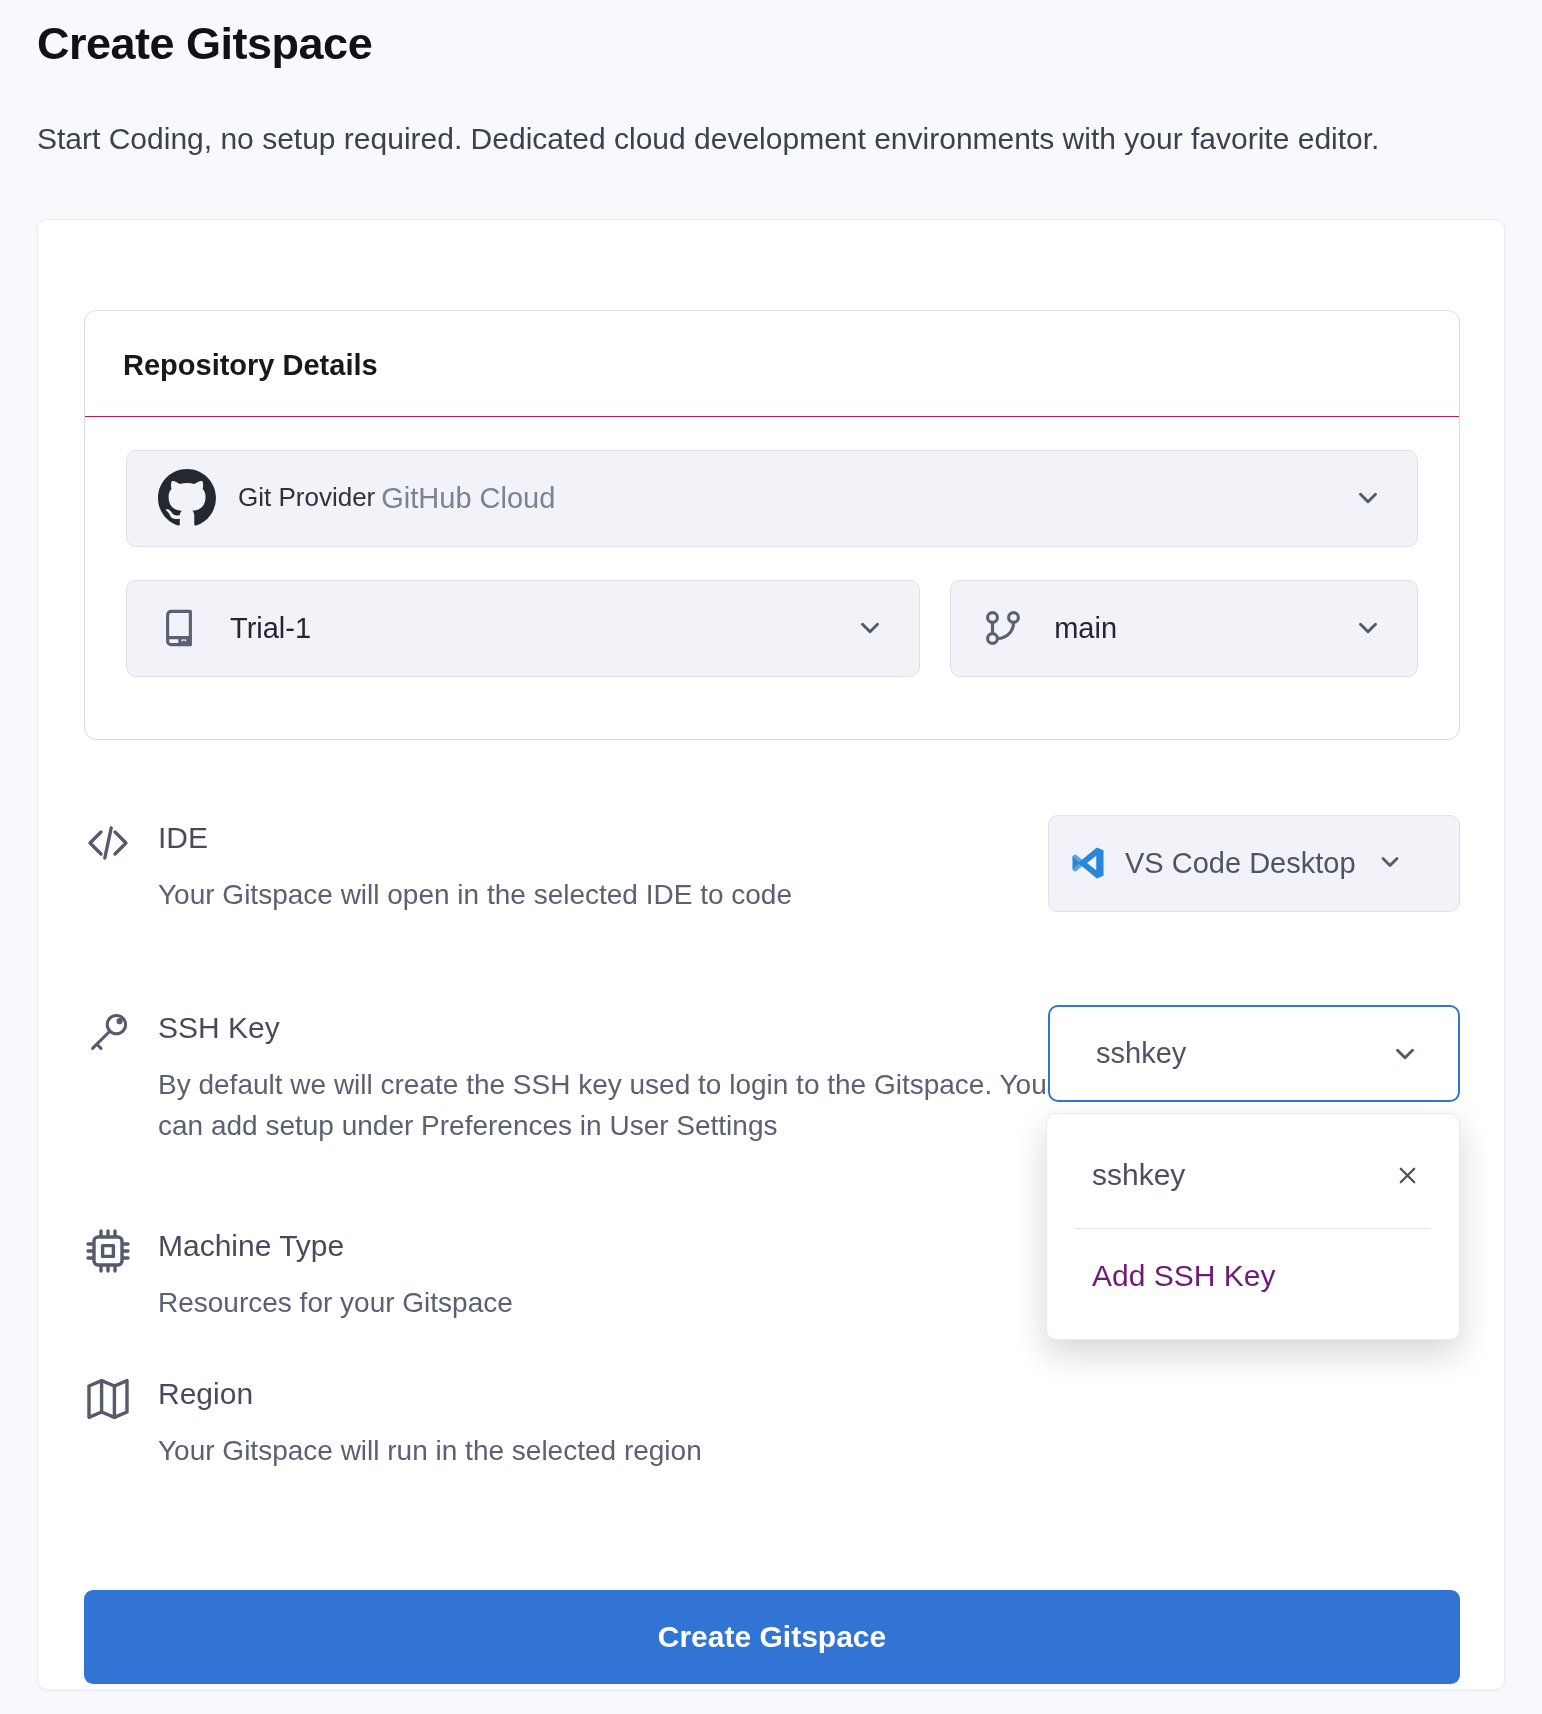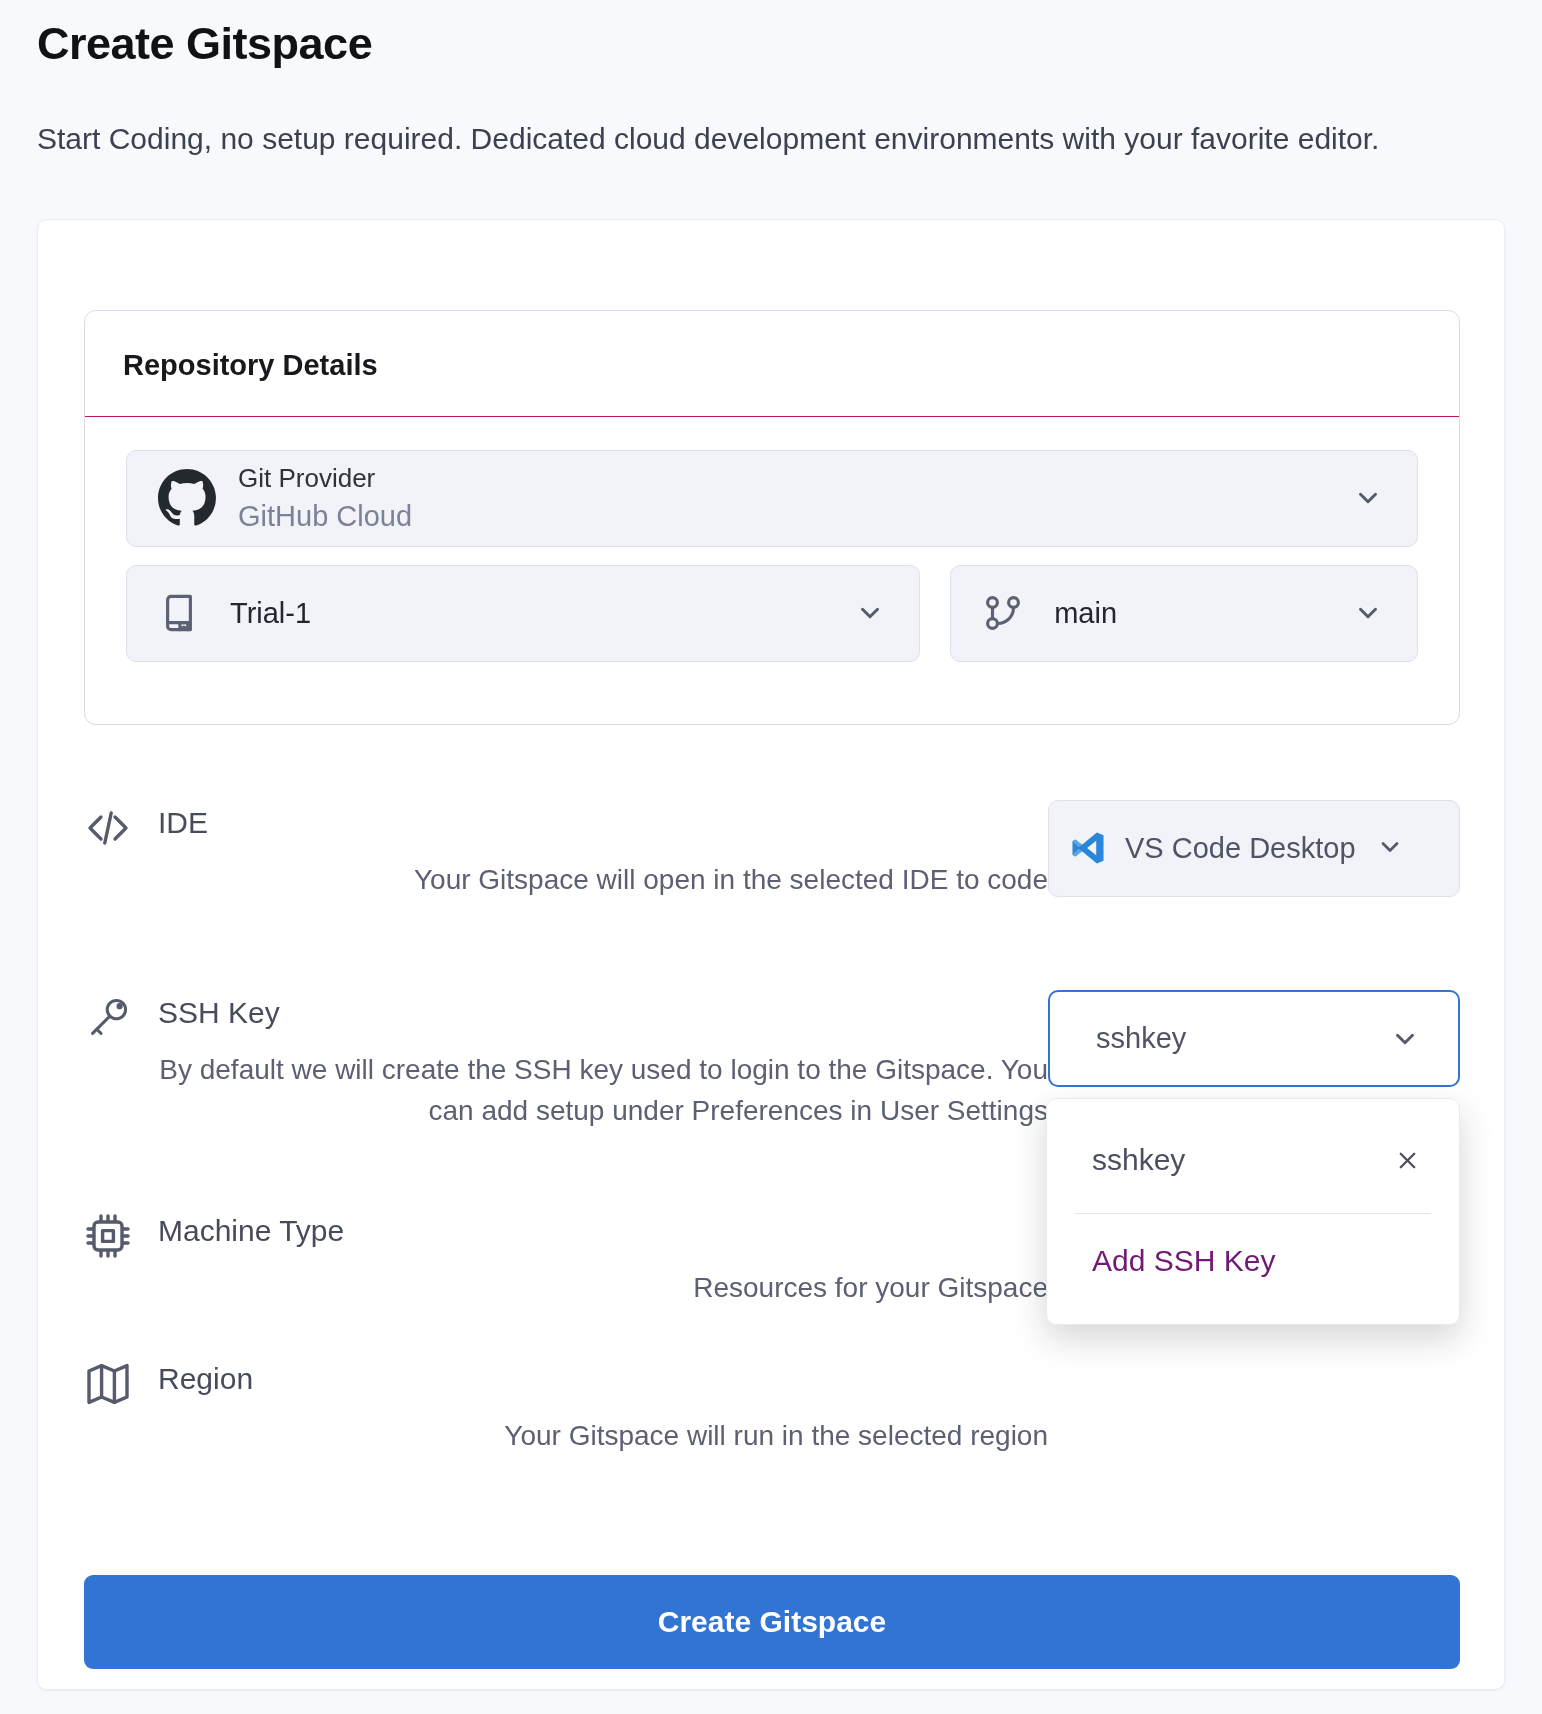--- a/index.html
+++ b/index.html
@@ -46,40 +46,40 @@
   .field-grey {
     background: #f2f3f8;
     border: 1px solid #dee0ec;
     border-radius: 10px;
     height: 97px;
     display: flex;
     align-items: center;
     padding: 0 34px 0 31px;
     cursor: pointer;
   }
-  .provider-labels { display: flex; flex-direction: column; margin-left: 22px; gap: 6px; }
+  .provider-labels { display: flex; flex-direction: row; margin-left: 22px; gap: 6px; text-align: right; }
   .provider-label { font-size: 26px; color: #2e323c; }
   .provider-value { font-size: 29px; color: #7b8196; }
   .gh-icon { width: 58px; height: 58px; flex: none; display: flex; }
   .chev { margin-left: auto; width: 30px; height: 30px; color: #565b6c; flex: none; display: flex; }
-  .repo-row { display: flex; gap: 30px; margin-top: 18px; }
+  .repo-row { display: flex; gap: 30px; margin-top: 33px; }
   .repo-select { flex: 811 811 0; }
   .branch-select { flex: 447 447 0; }
   .sel-icon { width: 42px; height: 42px; color: #5b6073; margin-right: 30px; flex: none; display: flex; }
   .sel-value { font-size: 29px; color: #23262e; }
   .field-row { display: flex; align-items: flex-start; position: relative; margin-top: 36px; }
   .row-ide { margin-bottom: 90px; }
   .row-ssh { margin-bottom: 76px; }
   .row-region { margin-bottom: 118px; min-height: 90px; }
   .row-machine { margin-bottom: 48px; }
   .row-icon { width: 48px; height: 48px; color: #565b6c; margin: 4px 26px 0 0; flex: none; display: flex; }
   .row-icon svg { width: 100%; height: 100%; }
   .row-text { flex: 1; padding-top: 6px; }
   .row-label { font-size: 30px; color: #474c5b; margin-bottom: 20px; }
-  .row-desc { font-size: 28px; color: #5b6172; line-height: 1.45; max-width: 910px; text-align: right; }
+  .row-desc { font-size: 28px; color: #5b6172; line-height: 1.45; max-width: 910px; }
   .row-control { width: 412px; flex: none; position: relative; }
   .select-ide { justify-content: flex-start; gap: 18px; padding: 0 20px; }
   .vscode-icon { width: 38px; height: 38px; flex: none; display: flex; }
   .select-ide .sel-value, .select-machine .sel-value, .select-focused .sel-value { color: #4f5465; }
   .select-ide .chev { margin-left: 2px; }
   .select-machine { padding: 0 36px 0 96px; }
   .select-focused {
     background: #ffffff;
     border: 2.5px solid #3274d3;
     border-radius: 10px;

